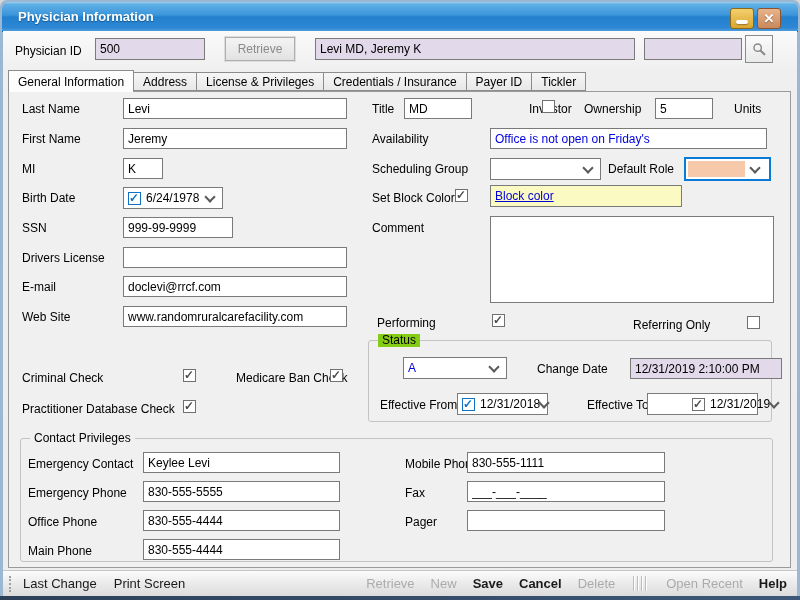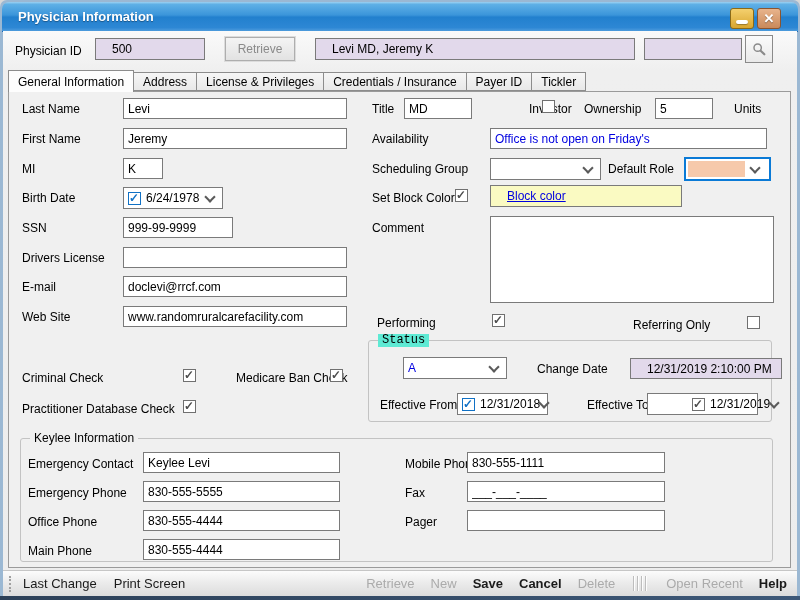--- a/index.html
+++ b/index.html
@@ -17,21 +17,21 @@
   .title-text{position:absolute;left:16px;top:7px;color:#fff;font-size:13px;font-weight:bold;text-shadow:0 1px 1px rgba(0,0,0,.35);}
   .cap-btn{position:absolute;top:6px;width:22px;height:19px;border-radius:3px;display:flex;align-items:center;justify-content:center;cursor:default;}
   .btn-min{right:44px;background:linear-gradient(180deg,#f4d06e,#d9a62f);border:1px solid #8a6a18;}
   .btn-min .dash{width:12px;height:4px;background:#fff;border-radius:2px;margin-top:6px;box-shadow:0 1px 1px rgba(0,0,0,.3);}
   .btn-close{right:17px;background:linear-gradient(180deg,#e8b48c,#c9895a);border:1px solid #8a5530;color:#fff;font-weight:bold;font-size:13px;text-shadow:0 1px 1px rgba(0,0,0,.35);}
   .content-bg{position:absolute;left:3px;top:31px;width:794px;height:565px;background:linear-gradient(180deg,#fafafa 0%,#efefef 7%,#ededed 100%);}
   .frame-bottom{position:absolute;left:0;bottom:0;width:800px;height:4px;background:linear-gradient(90deg,#2c4058,#3d5878);}
   .lbl{position:absolute;white-space:nowrap;line-height:14px;}
   .tb{
     position:absolute;box-sizing:border-box;height:21px;border:1px solid #7a7a7a;background:#fff;
-    font-family:"Liberation Sans",sans-serif;font-size:12px;padding:2px 16px;line-height:16px;white-space:nowrap;overflow:hidden;
+    font-family:"Liberation Sans",sans-serif;font-size:12px;padding:2px 4px;line-height:16px;white-space:nowrap;overflow:hidden;
   }
   input.tb{padding:1px 4px;}
   .combo{position:absolute;box-sizing:border-box;height:22px;border:1px solid #7a7a7a;background:#fff;display:flex;align-items:center;padding-left:4px;white-space:nowrap;}
   .combo .val{line-height:18px;}
   .arrow{width:6px;height:6px;border-right:2px solid #5a5a5a;border-bottom:2px solid #5a5a5a;transform:rotate(45deg);margin:-3px 8px 0 auto;flex:none;}
   .cb{position:absolute;width:13px;height:13px;box-sizing:border-box;border:1px solid #707070;background:#fff;}
   .cb-in{position:relative;display:inline-block;width:13px;height:13px;box-sizing:border-box;border:1px solid #707070;background:#fff;flex:none;margin-right:5px;}
   .cb.checked::after,.cb-in.checked::after{content:"\2713";position:absolute;left:0px;top:-2px;font-size:12px;font-weight:bold;color:#4d4d4d;}
   .cb.blue,.cb-in.blue{border-color:#1071c5;}
   .cb.blue::after,.cb-in.blue::after{color:#1071c5;}
@@ -155,21 +155,21 @@
 
   <span class="lbl" style="left:372px;top:221px;">Comment</span>
   <textarea class="comment" style="left: 490px; top: 216px; width: 284px; height: 87px;"></textarea>
 
   <span class="lbl" style="left:377px;top:316px;">Performing</span>
   <span class="cb checked" style="left:492px;top:314px;"></span>
   <span class="lbl" style="left:633px;top:318px;">Referring Only</span>
   <span class="cb" style="left:747px;top:316px;"></span>
 
   <div class="grp" style="left:368px;top:340px;width:404px;height:82px;">
-    <span class="grp-legend" style="background:#5eead4;font-family:Liberation Mono, monospace;">Status</span>
+    <span class="grp-legend" style="background:#84cc16;">Status</span>
   </div>
   <div class="combo" style="left:403px;top:357px;width:104px;">
     <span class="val" style="color: rgb(0, 0, 224);">A</span>
     <span class="arrow"></span>
   </div>
   <span class="lbl" style="left:537px;top:362px;">Change Date</span>
   <div class="tb" style="left: 630px; top: 358px; width: 152px; background-color: rgb(226, 217, 235);">12/31/2019 2:10:00 PM</div>
   <span class="lbl" style="left:380px;top:398px;">Effective From</span>
   <div class="combo" style="left:457px;top:393px;width:91px;">
     <span class="cb-in blue checked"></span>
@@ -184,21 +184,21 @@
   </div>
 
   <span class="lbl" style="left:22px;top:371px;">Criminal Check</span>
   <span class="cb checked" style="left:183px;top:369px;"></span>
   <span class="lbl" style="left:236px;top:371px;">Medicare Ban Check</span>
   <span class="cb checked" style="left:330px;top:369px;"></span>
   <span class="lbl" style="left:22px;top:402px;">Practitioner Database Check</span>
   <span class="cb checked" style="left:183px;top:400px;"></span>
 
   <div class="grp" style="left:20px;top:438px;width:753px;height:124px;">
-    <span class="grp-legend" style="background:#f0f0f0;">Keylee Information</span>
+    <span class="grp-legend" style="background:#f0f0f0;">Contact Privileges</span>
   </div>
   <span class="lbl" style="left:28px;top:457px;">Emergency Contact</span>
   <input class="tb" style="left: 143px; top: 452px; width: 197px;" value="Keylee Levi">
   <span class="lbl" style="left:28px;top:486px;">Emergency Phone</span>
   <input class="tb" style="left: 143px; top: 481px; width: 197px;" value="830-555-5555">
   <span class="lbl" style="left:28px;top:515px;">Office Phone</span>
   <input class="tb" style="left: 143px; top: 510px; width: 197px;" value="830-555-4444">
   <span class="lbl" style="left:28px;top:544px;">Main Phone</span>
   <input class="tb" style="left: 143px; top: 539px; width: 197px;" value="830-555-4444">
   <span class="lbl" style="left:405px;top:457px;">Mobile Phone</span>

